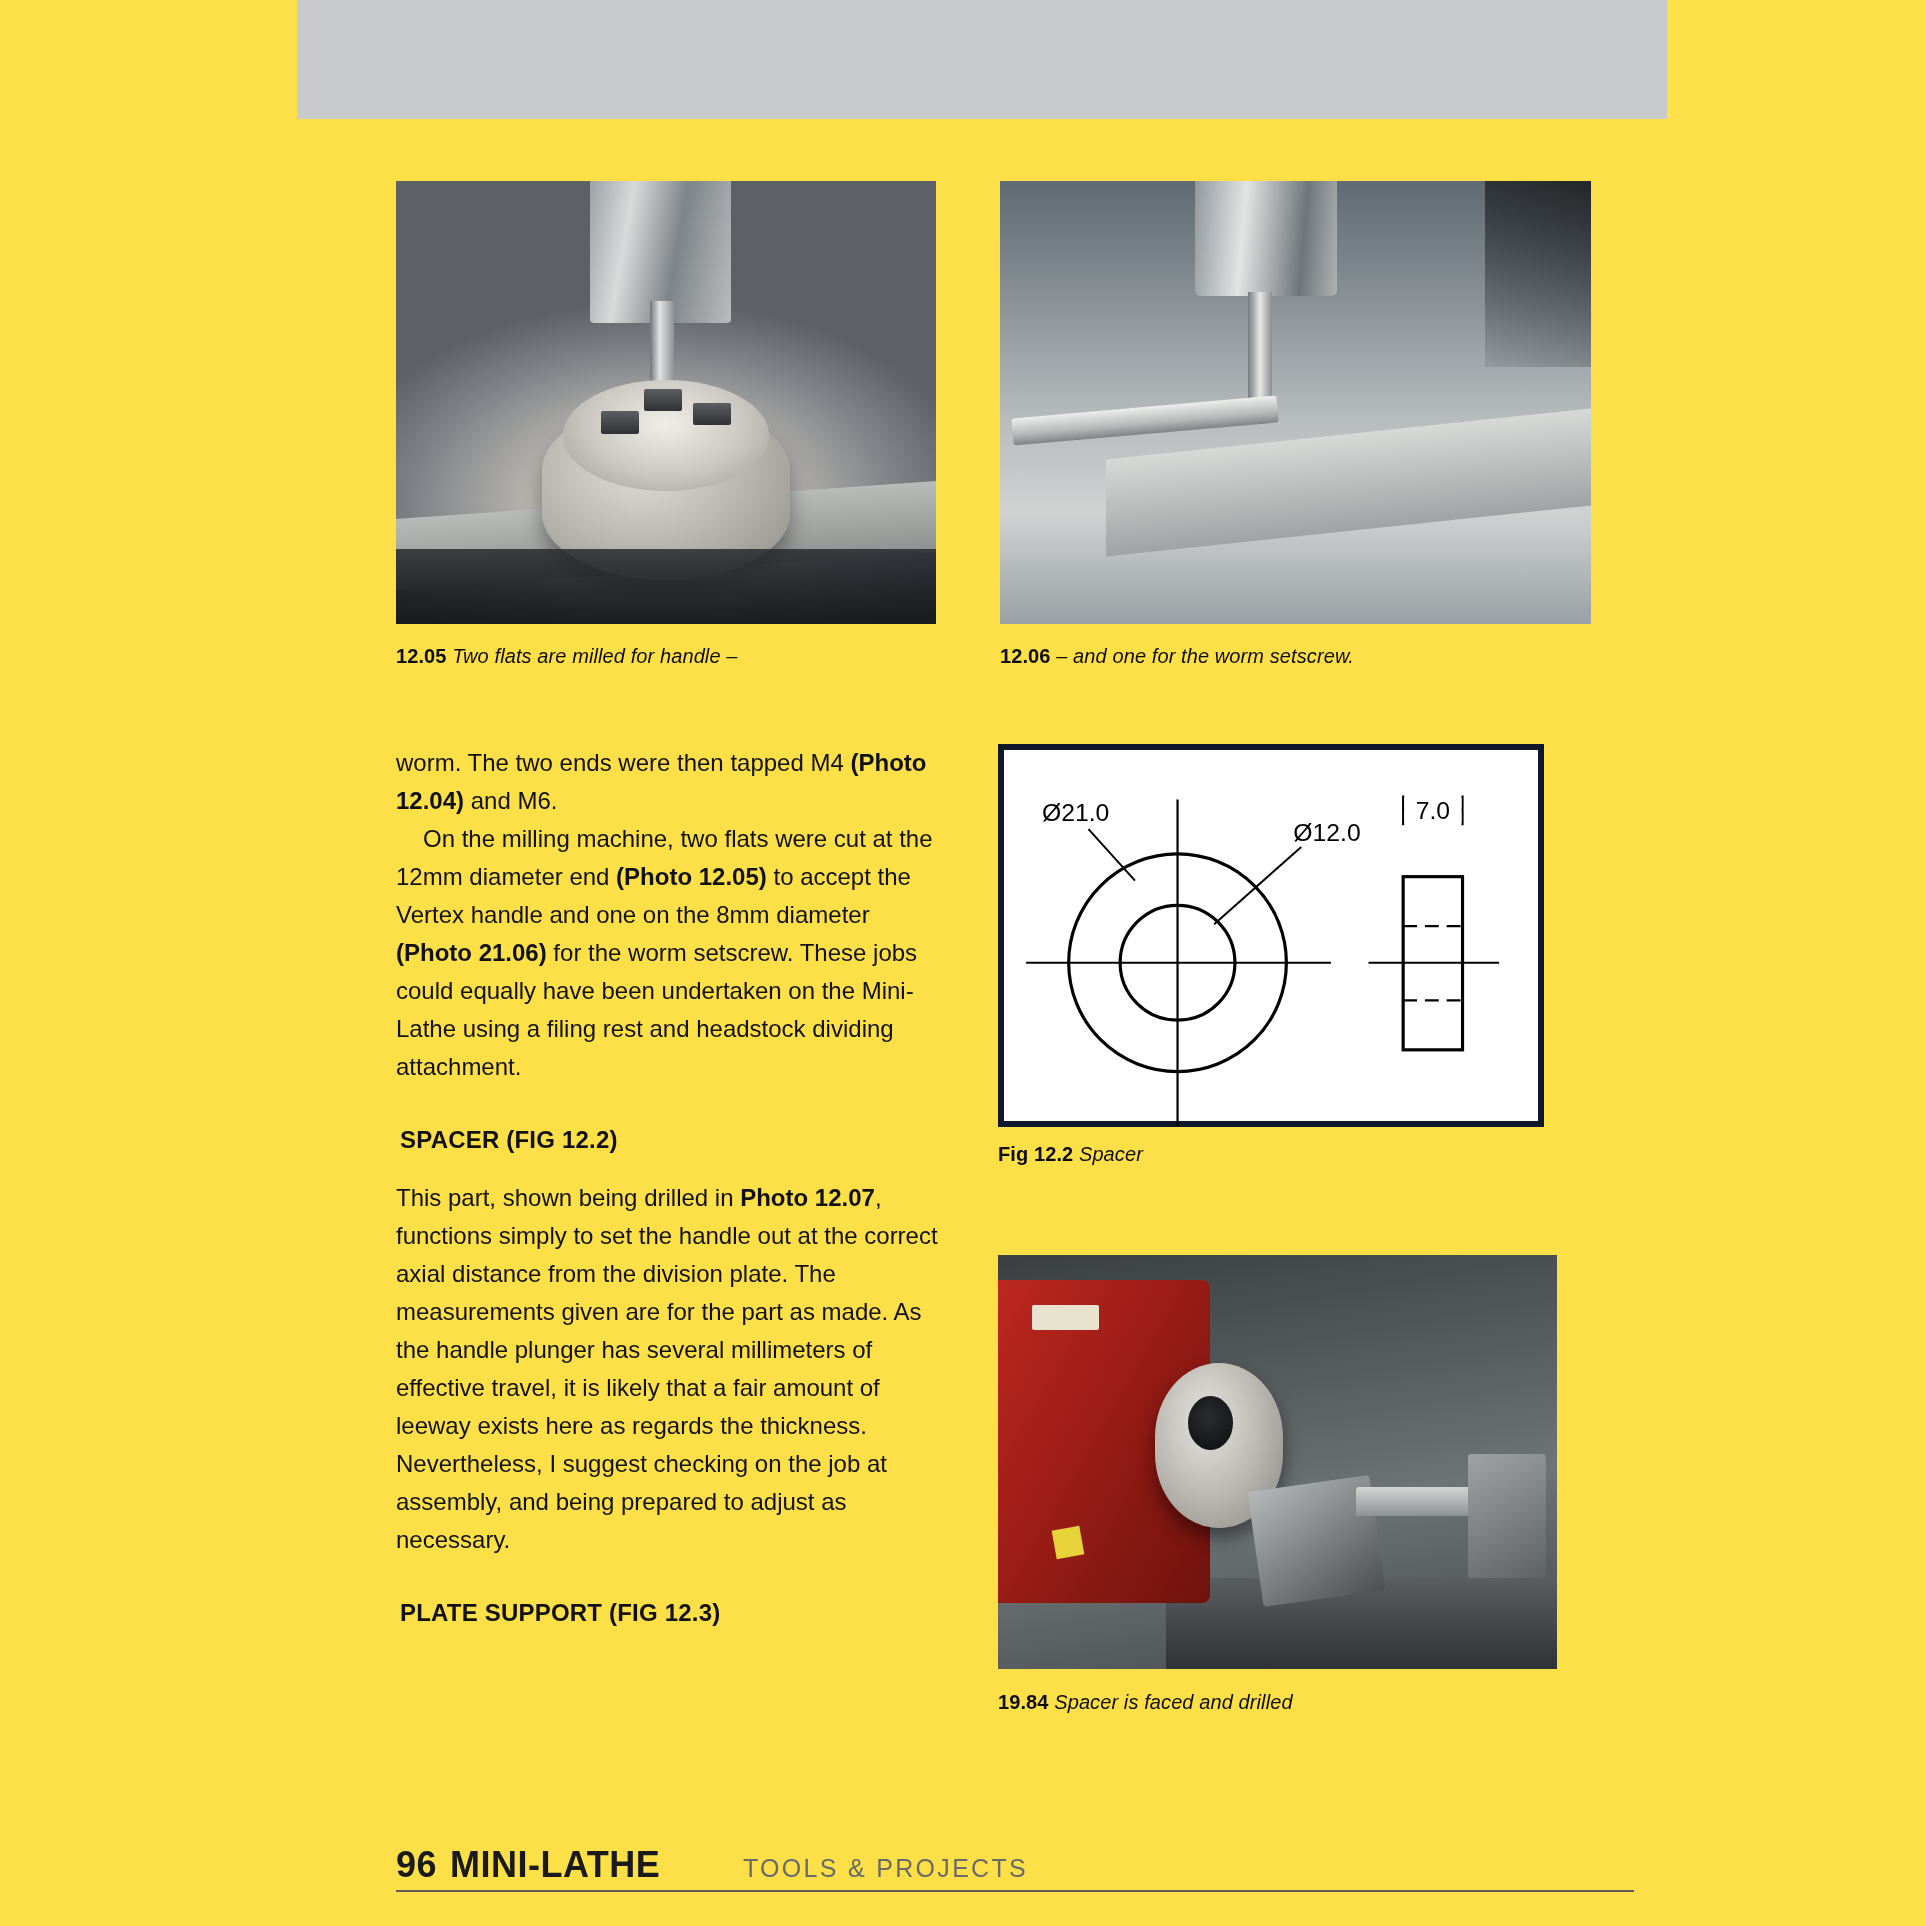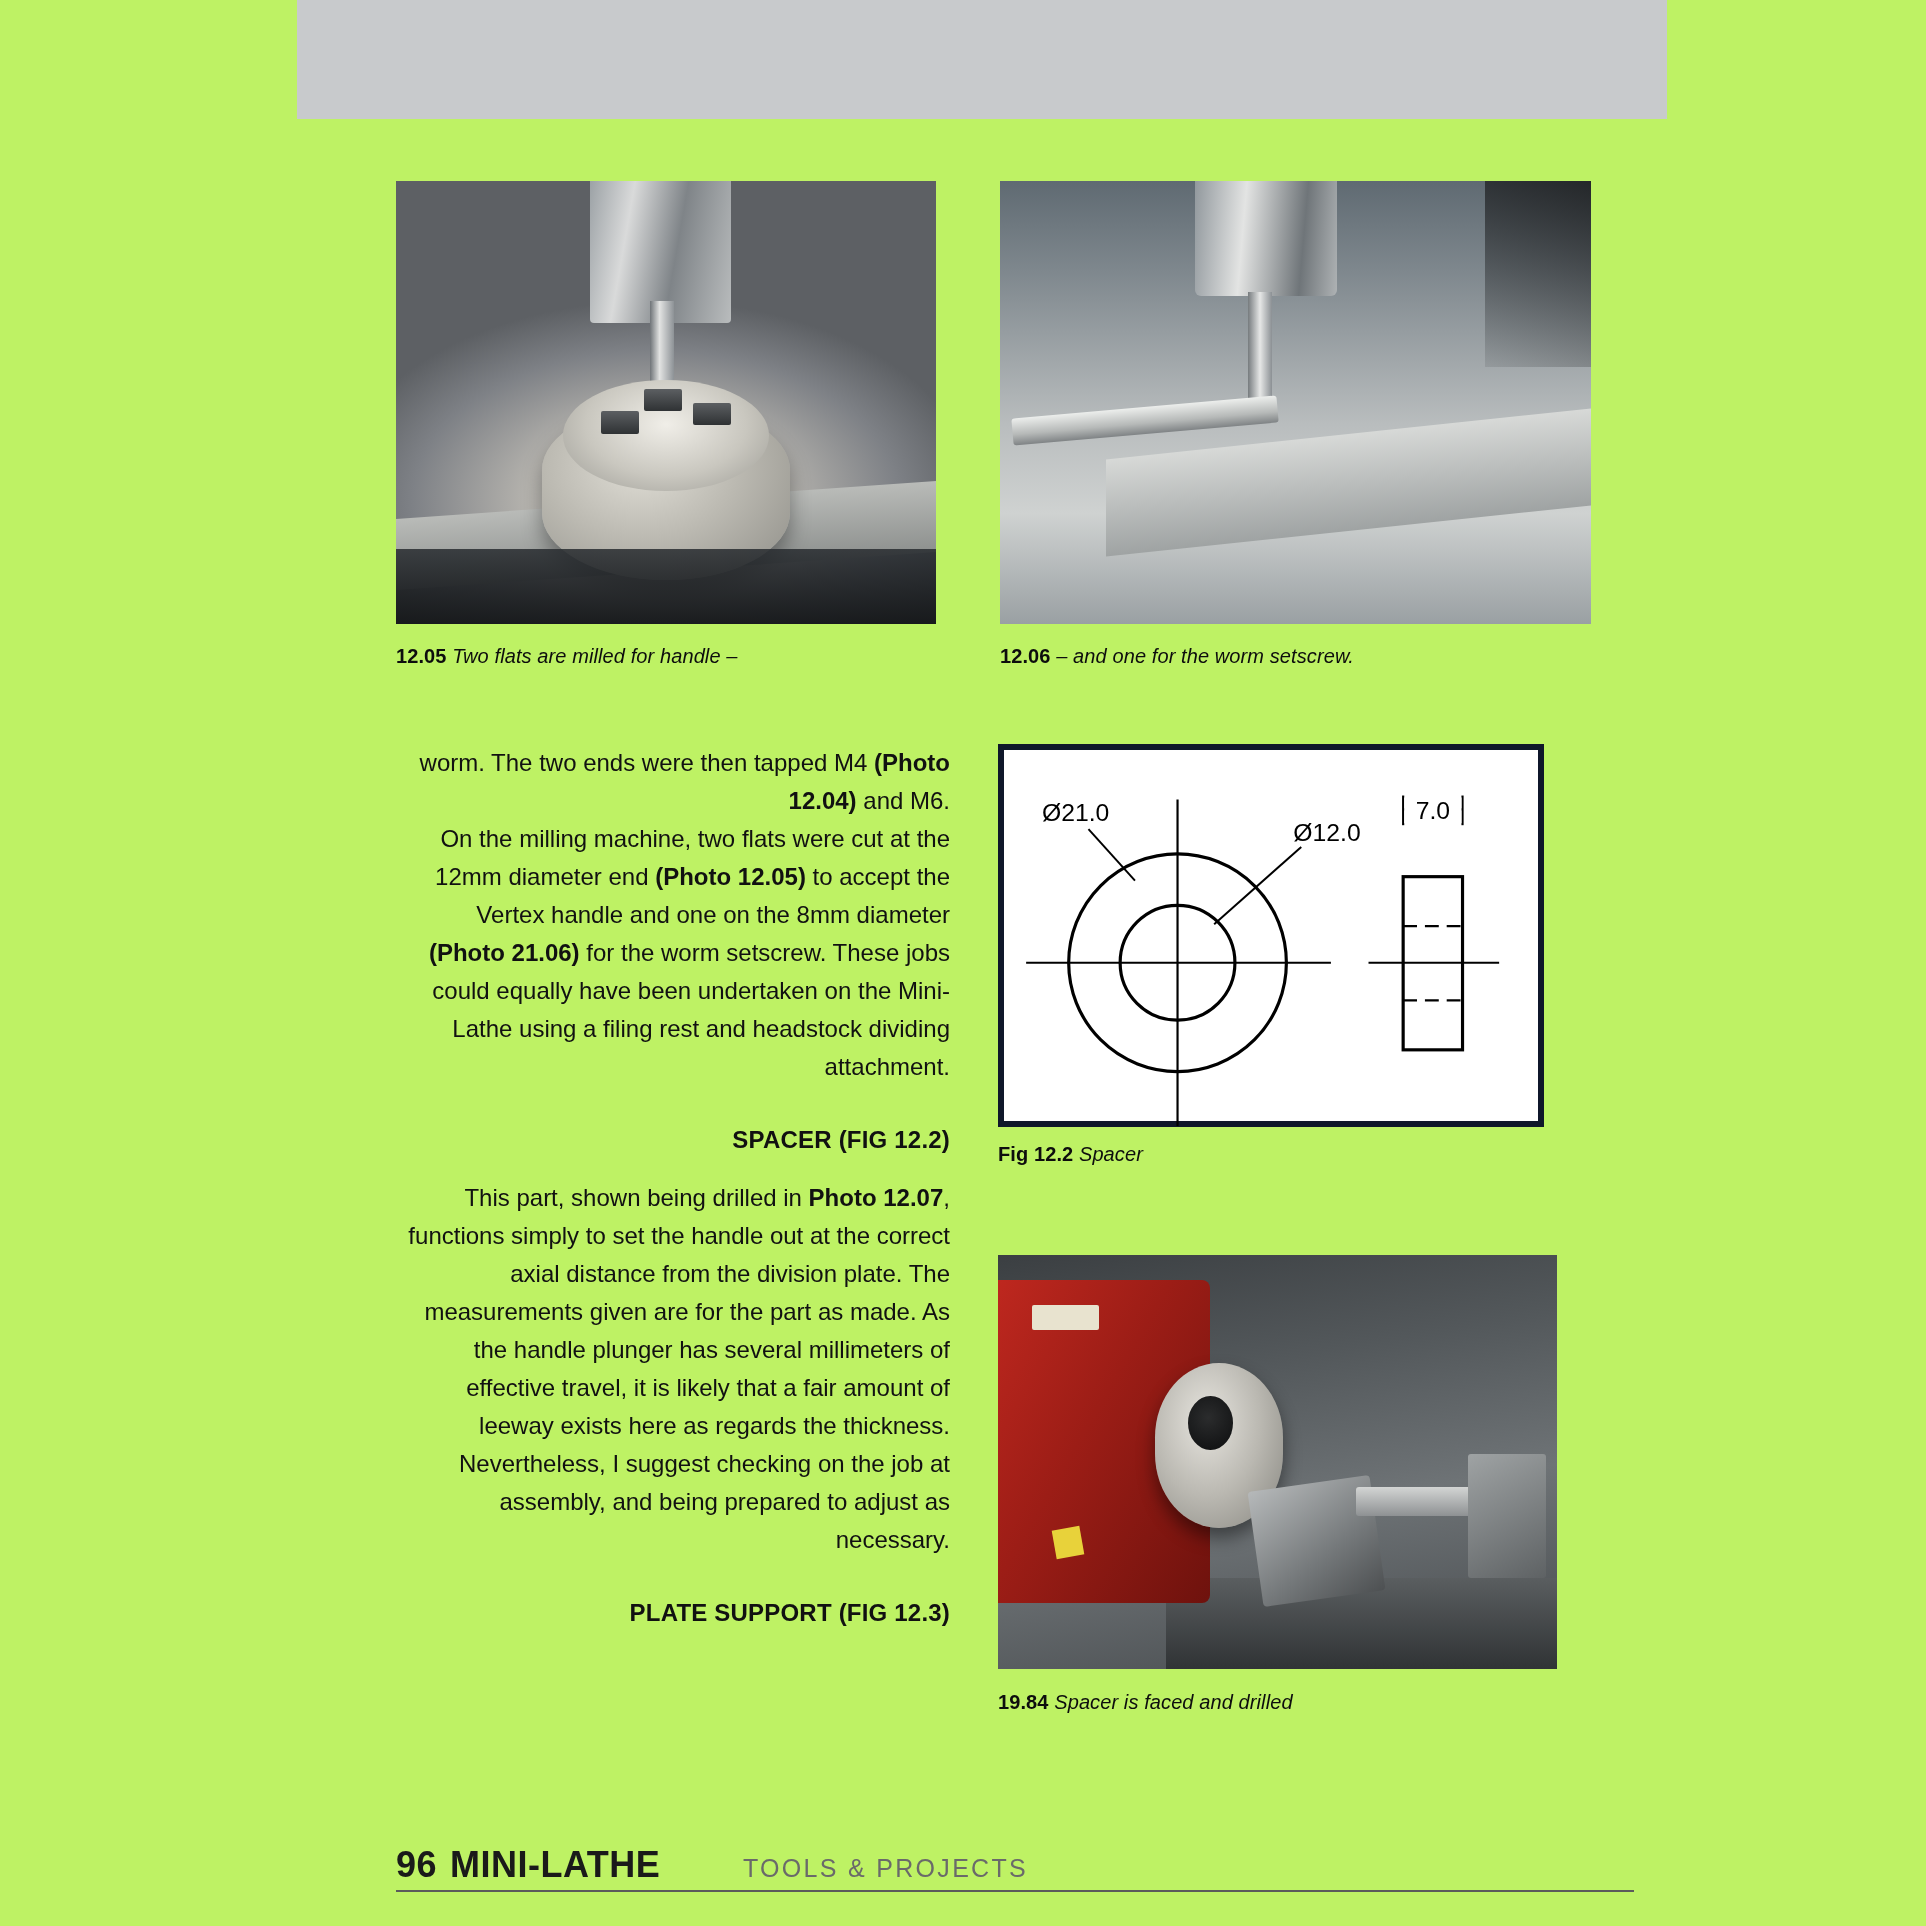--- a/index.html
+++ b/index.html
@@ -14,21 +14,21 @@
     position: relative;
     overflow: hidden;
   }
 
   
   .page {
     position: absolute;
     left: 0; top: 0;
     width: 1927px;
     height: 1927px;
-    background: #bef264;
+    background: #fde047;
   }
 
   
   .header-band {
     position: absolute;
     left: 297px;
     top: 0;
     width: 1370px;
     height: 119px;
     background: #c8cacc;
@@ -61,21 +61,20 @@
 
   
   .col-text {
     position: absolute;
     left: 396px;
     top: 744px;
     width: 554px;
     font-size: 24px;
     line-height: 38px;
     color: #111111;
-    text-align: right;
   }
   .col-text p { margin: 0 0 0 0; text-indent: 0; }
   .col-text p.indent { text-indent: 27px; }
   .col-text h3 {
     font-size: 24px;
     font-weight: bold;
     margin: 35px 0 20px 4px;
     letter-spacing: 0.2px;
   }
   .col-text b { font-weight: bold; }

